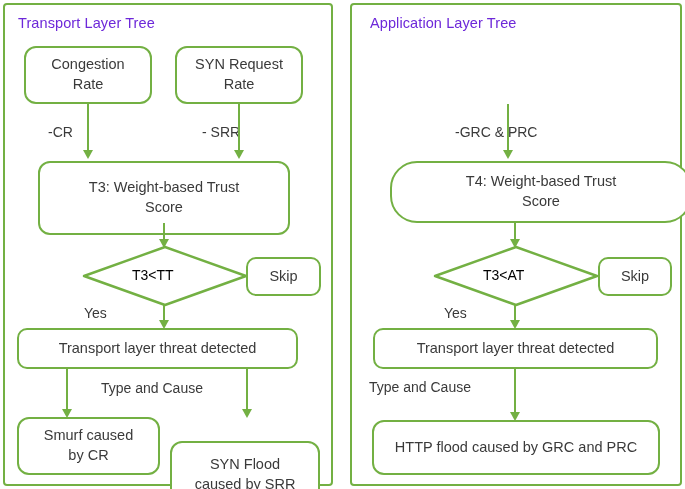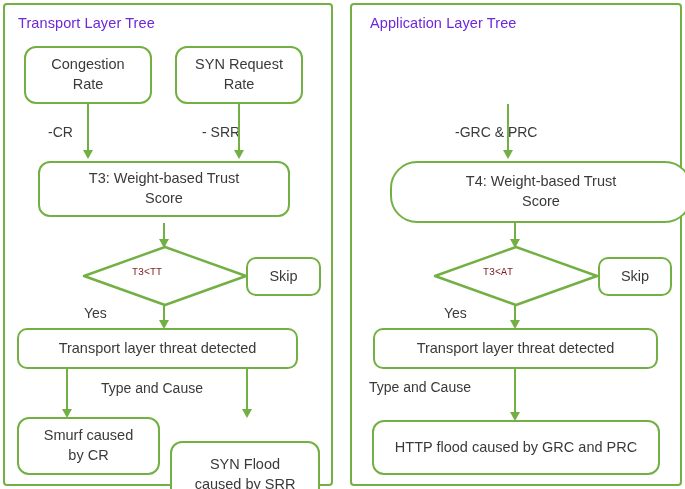--- a/index.html
+++ b/index.html
@@ -59,24 +59,23 @@
   }
   .node.small-radius { border-radius: 10px; }
 
   
   .diamond-wrap {
     position: absolute;
   }
   .diamond-wrap svg { display: block; }
   .diamond-label {
     position: absolute;
-    font-size: 10px;
-    color: #7f1d1d;
+    font-size: 14px;
+    color: #000000;
     white-space: nowrap;
-    font-family: Liberation Mono, monospace;
   }
 
   
   .vline {
     position: absolute;
     background: #73b043;
     width: 2.4px;
   }
   .arrowhead-down {
     position: absolute;
@@ -114,21 +113,21 @@
 
   <div class="edge-label" style="left:48px; top:124px;">-CR</div>
   <div class="edge-label" style="left:202px; top:124px;">- SRR</div>
 
   <div class="vline" style="left:87px; top:104px; height:52px;"></div>
   <div class="arrowhead-down" style="left:82.5px; top:150px;"></div>
 
   <div class="vline" style="left:238px; top:104px; height:52px;"></div>
   <div class="arrowhead-down" style="left:233.5px; top:150px;"></div>
 
-  <div class="node" style="left:38px; top:161px; width:252px; height:56px;">T3: Weight-based Trust<br>Score</div>
+  <div class="node" style="left:38px; top:161px; width:252px; height:74px;">T3: Weight-based Trust<br>Score</div>
 
   <div class="vline" style="left:163px; top:223px; height:22px;"></div>
   <div class="arrowhead-down" style="left:158.5px; top:239px;"></div>
 
   <div class="diamond-wrap" style="left:82px; top:245px;">
     <svg width="166" height="62" viewBox="0 0 166 62">
       <polygon points="83,2 164,31 83,60 2,31" fill="#ffffff" stroke="#73b043" stroke-width="2.4" stroke-linejoin="round"></polygon>
     </svg>
   </div>
   <div class="diamond-label" style="left:132px; top:267px;">T3&lt;TT</div>

